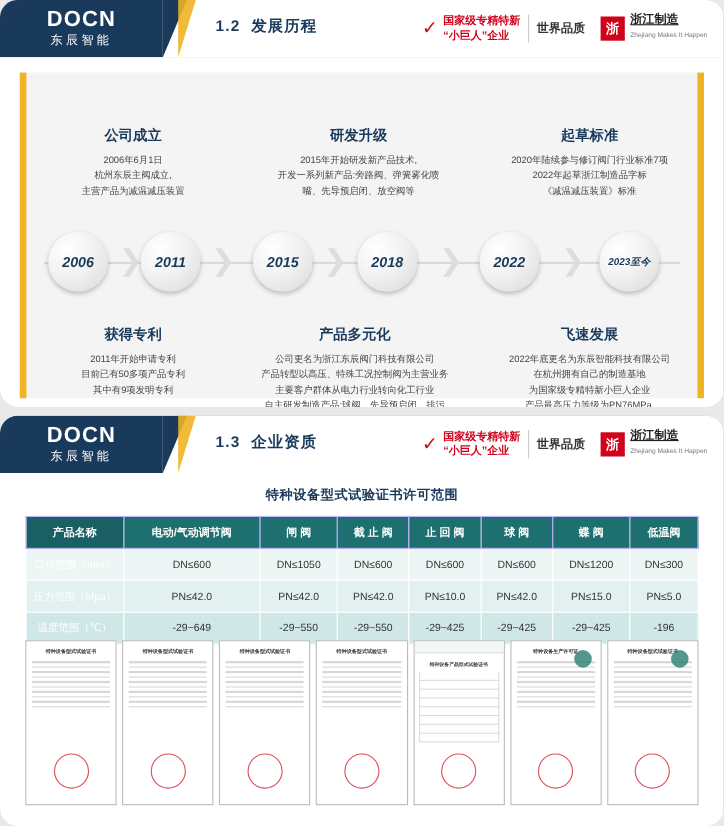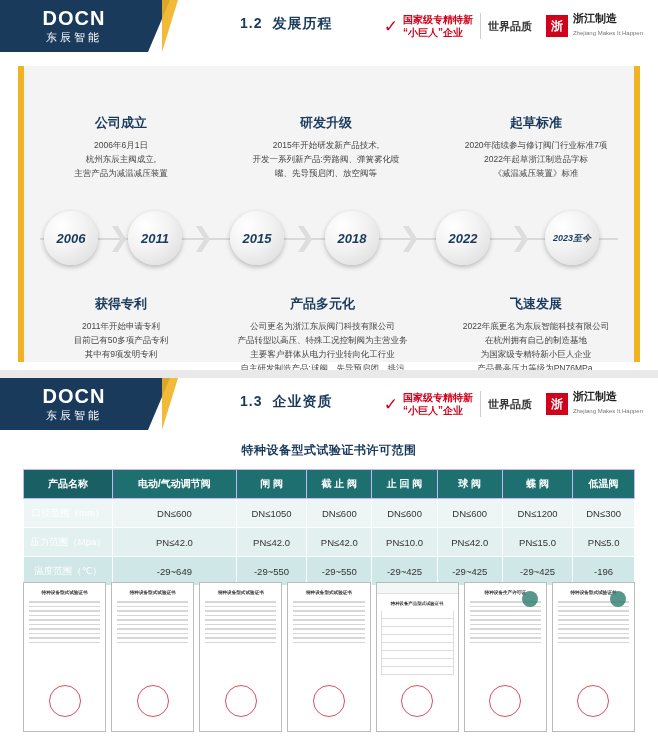--- a/index.html
+++ b/index.html
@@ -8,20 +8,21 @@
     background:#e9e9e9;
     font-family:"Liberation Sans","DejaVu Sans",sans-serif;
     color:#222;
     overflow:hidden;
   }
   .slide{
     position:relative;
     background:#c4b5fd;
     margin:0 0 8px 0;
     overflow:hidden;
+    border-radius:16px;
   }
   #slide1{height:370px;}
   #slide2{height:373px;}
 
   
   .hdr{position:relative;height:52px;background:#ffffff;}
   .hdr .logo-box{
     position:absolute;left:0;top:0;width:148px;height:52px;
     background:#1a3a5c;color:#fff;
     display:flex;flex-direction:column;align-items:center;justify-content:center;
@@ -38,40 +39,40 @@
   }
   .hdr .slash2{
     position:absolute;left:162px;top:0;width:0;height:0;
     border-top:52px solid #f0b323;border-right:16px solid transparent;
     opacity:.9;
   }
   .hdr .title{
     position:absolute;left:196px;top:15px;
     font-size:14px;font-weight:bold;color:#1a3a5c;letter-spacing:1px;
   }
-  .hdr .title .num{margin-right:10px;margin-left:44px;}
+  .hdr .title .num{margin-right:10px;}
   .hdr .badges{
     position:absolute;right:8px;top:8px;height:36px;
     display:flex;align-items:center;gap:0;
   }
   .badge{display:flex;align-items:center;padding:0 7px;height:36px;}
   .badge .mark{
     color:#d0021b;font-weight:bold;font-size:17px;margin-right:5px;
     font-family:"DejaVu Sans",sans-serif;
   }
   .badge .txt{line-height:13px;font-size:10px;color:#d0021b;font-weight:bold;}
   .badge .txt .l2{color:#d0021b;}
   .vline{width:1px;height:26px;background:#cfcfcf;}
   .badge2 .txt{color:#333;font-size:11px;font-weight:bold;}
   .badge3{align-items:center;}
   .badge3 .sq{
     width:22px;height:22px;background:#d0021b;color:#fff;font-size:12px;
     display:flex;align-items:center;justify-content:center;font-weight:bold;margin-right:5px;
   }
-  .badge3 .txt .l1{font-size:11px;color:#222;font-weight:bold;}
+  .badge3 .txt .l1{font-size:11px;color:#222;font-weight:bold;text-decoration:underline;}
   .badge3 .txt .l2{font-size:6px;color:#777;font-weight:normal;letter-spacing:0;}
 
   
   .s1body{position:relative;height:318px;background:#fff;}
   .beam{
     position:absolute;left:18px;right:18px;top:14px;height:296px;
     background:#f4f4f4;border-radius:2px;
   }
   .beam-l{
     position:absolute;left:0;top:0;width:6px;height:296px;background:#f0b323;

